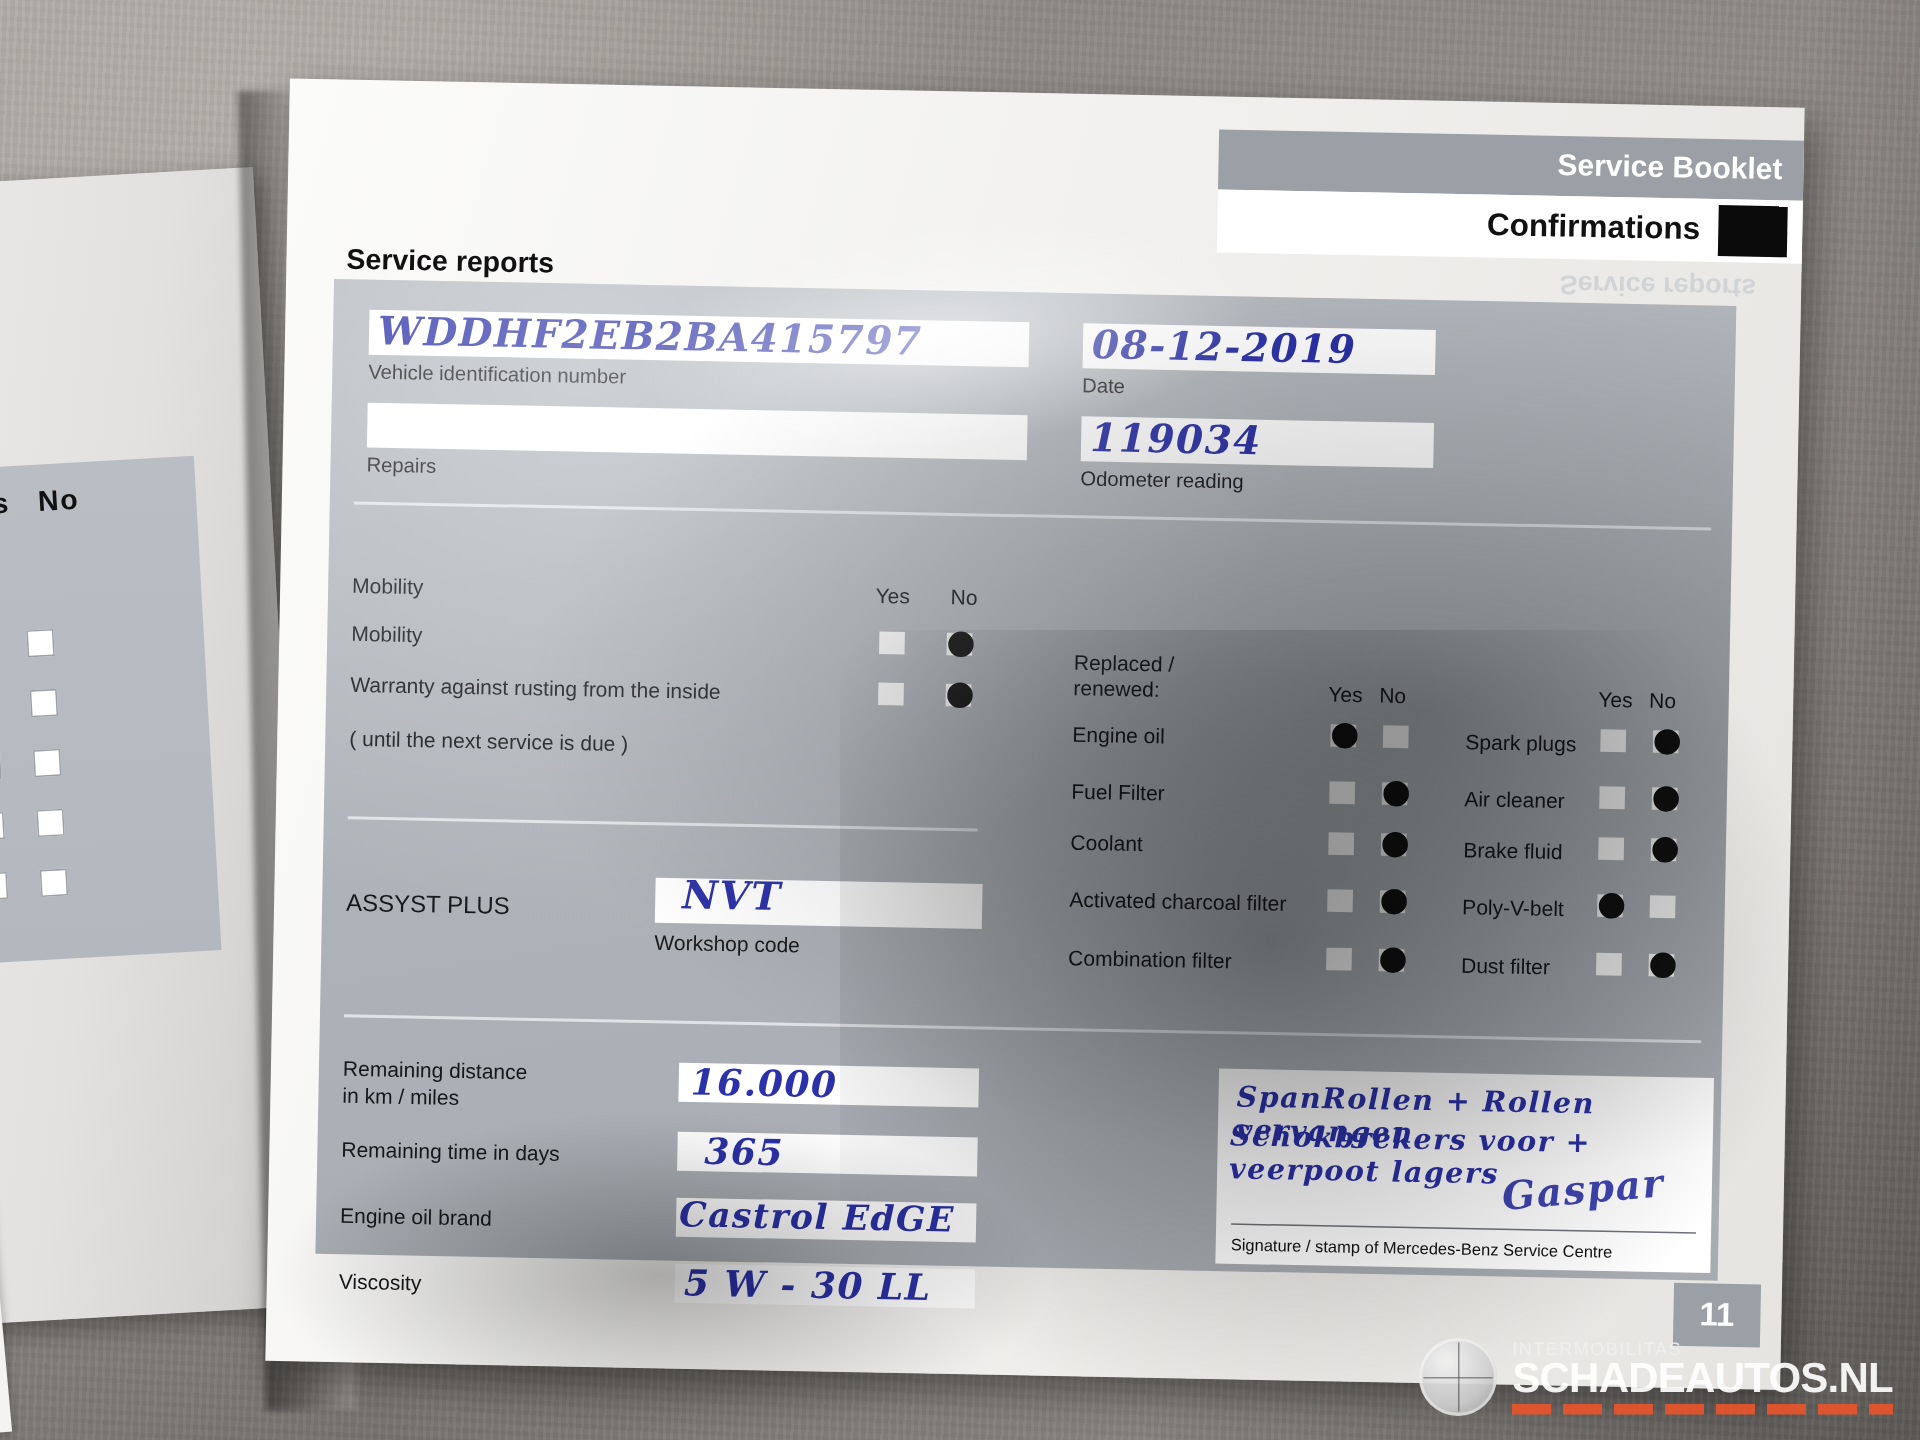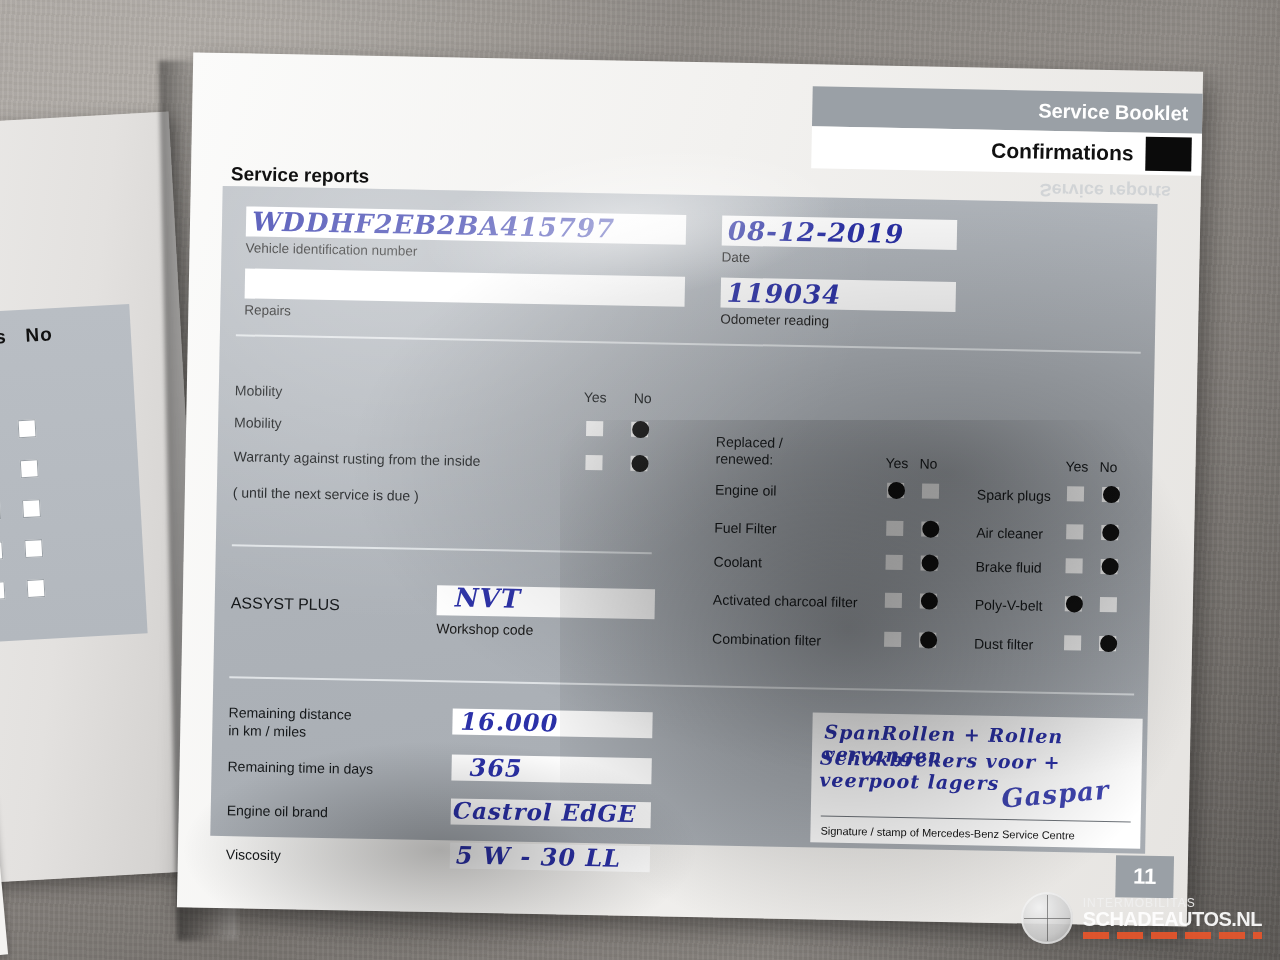--- a/index.html
+++ b/index.html
@@ -123,21 +123,21 @@
   }
   
   .wm{position:absolute;right:18px;bottom:16px;display:flex;align-items:center;gap:10px;opacity:.92;}
   .wm-globe{width:52px;height:52px;border-radius:50%;
     background:radial-gradient(circle at 35% 30%, #f2f2f2, #cfcfcf 60%, #9e9e9e 100%);
     position:relative;box-shadow:0 0 0 2px rgba(255,255,255,.5) inset;}
   .wm-globe:before{content:"";position:absolute;left:50%;top:3px;width:1px;height:46px;background:rgba(90,90,90,.7);}
   .wm-globe:after{content:"";position:absolute;top:50%;left:3px;height:1px;width:46px;background:rgba(90,90,90,.7);}
   .wm-text{line-height:1.0;}
   .wm-top{font-size:12px;color:#f0f0f0;letter-spacing:1px;}
-  .wm-main{font-size:20px;font-weight:bold;color:#fff;letter-spacing:-.5px;}
+  .wm-main{font-size:28px;font-weight:bold;color:#fff;letter-spacing:-.5px;}
   .wm-bars{height:7px;margin-top:3px;background:repeating-linear-gradient(90deg,#e8552b 0 26px,transparent 26px 34px);}
 </style>
 </head>
 <body>
 
 <div class="desk"></div>
 
 <div class="left-page">
   <div class="left-panel"></div>
 

